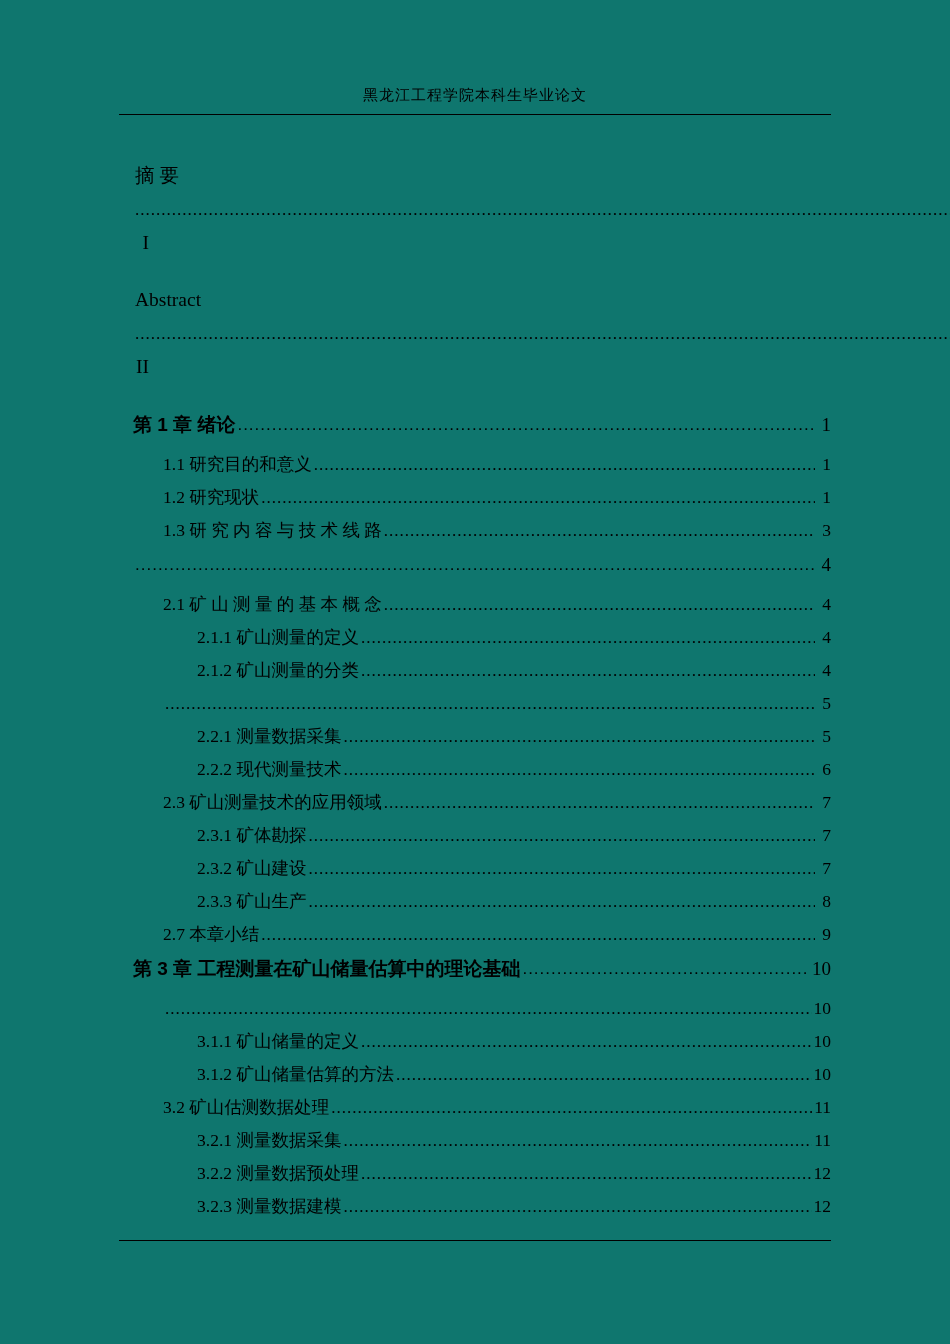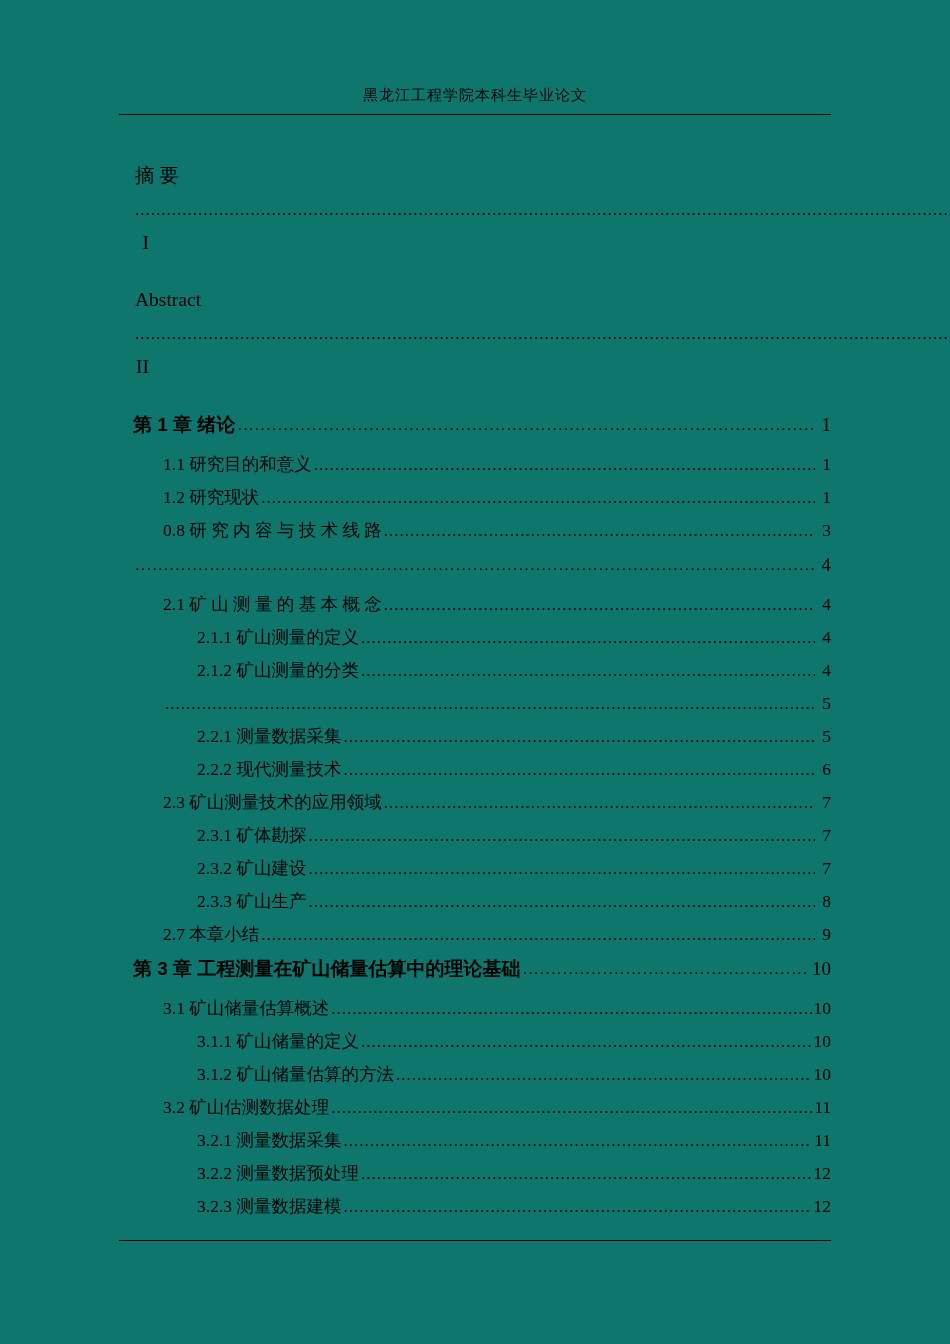--- a/index.html
+++ b/index.html
@@ -130,21 +130,21 @@
     <span class="toc-page">1</span>
   </div>
 
   <div class="toc-row style-section">
     <span class="toc-label">1.2 研究现状</span>
     <span class="toc-dots"></span>
     <span class="toc-page">1</span>
   </div>
 
   <div class="toc-row style-section">
-    <span class="toc-label">0.8 研 究 内 容 与 技 术 线 路 </span>
+    <span class="toc-label">1.3 研 究 内 容 与 技 术 线 路 </span>
     <span class="toc-dots"></span>
     <span class="toc-page">3</span>
   </div>
 
   <div class="toc-row style-chapter">
     <span class="toc-dots"></span>
     <span class="toc-page">4</span>
   </div>
 
   <div class="toc-row style-section">
@@ -212,21 +212,20 @@
     <span class="toc-page">9</span>
   </div>
 
   <div class="toc-row style-chapter">
     <span class="toc-label">第 3 章  工程测量在矿山储量估算中的理论基础</span>
     <span class="toc-dots"></span>
     <span class="toc-page">10</span>
   </div>
 
   <div class="toc-row style-section">
-    <span class="toc-label">3.1 矿山储量估算概述</span>
     <span class="toc-dots"></span>
     <span class="toc-page">10</span>
   </div>
 
   <div class="toc-row style-subsection">
     <span class="toc-label">3.1.1 矿山储量的定义</span>
     <span class="toc-dots"></span>
     <span class="toc-page">10</span>
   </div>
 

